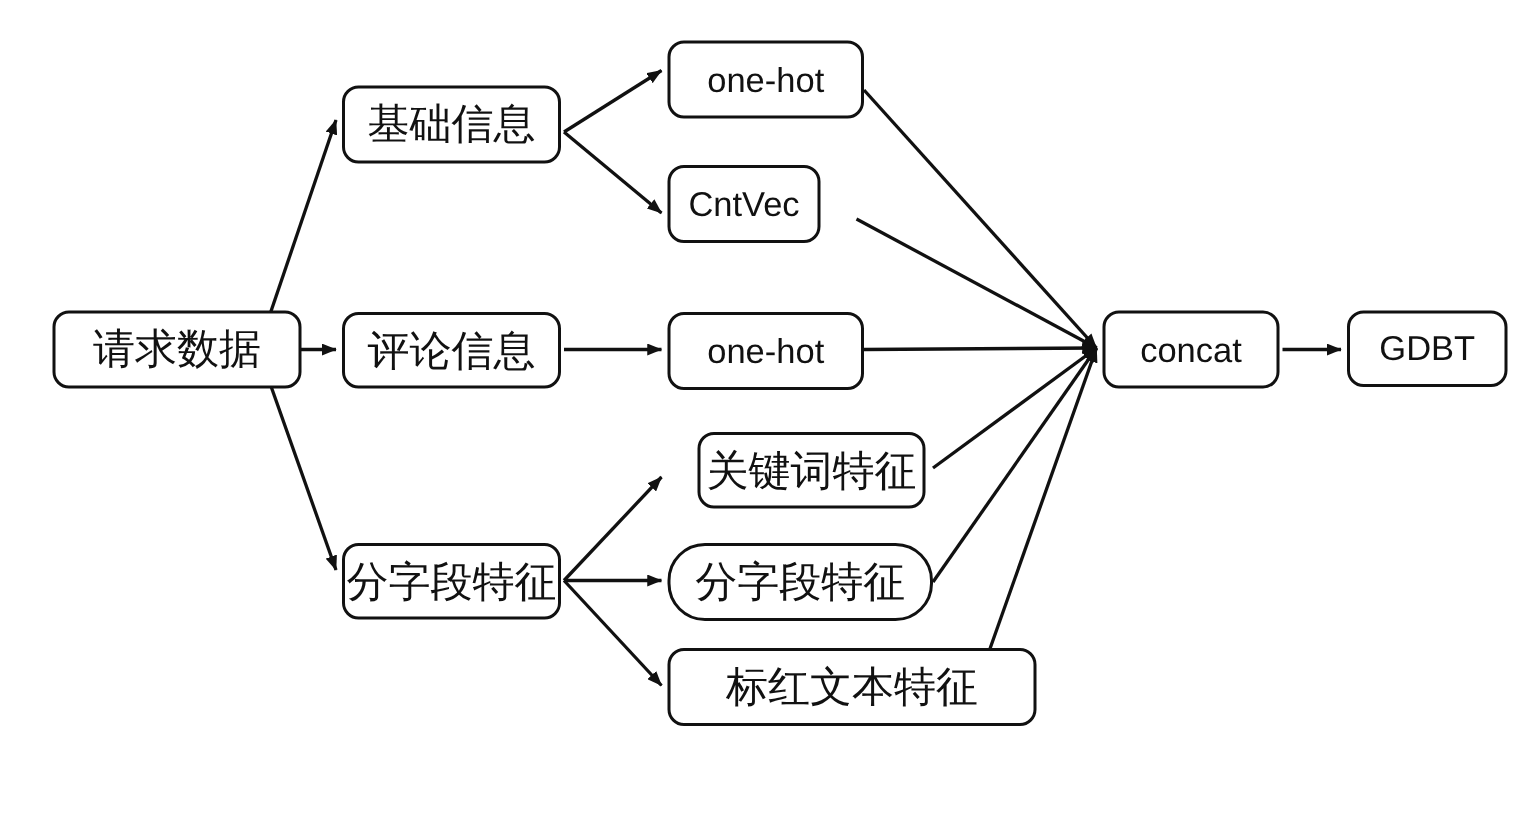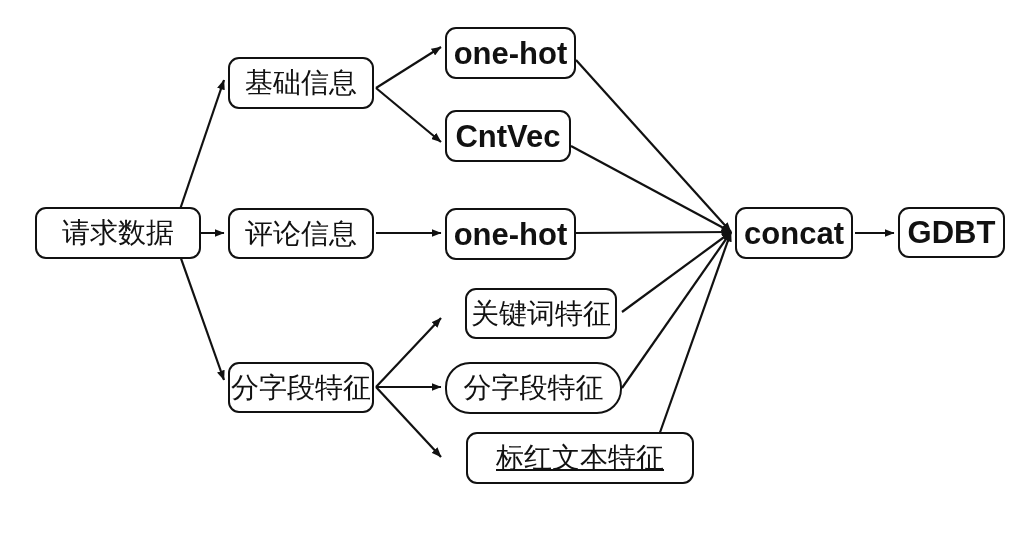--- a/index.html
+++ b/index.html
@@ -33,22 +33,21 @@
     display: flex;
     align-items: center;
     justify-content: center;
     color: #111111;
     line-height: 1;
     white-space: nowrap;
     z-index: 2;
   }
   .node.latin {
     font-family: "Liberation Sans", "DejaVu Sans", sans-serif;
-    font-size: 31px;
-    font-weight: bold;
+    font-size: 23px;
   }
   .node.cjk {
     font-family: "DejaVu Serif", "Liberation Serif", serif;
     font-size: 28px;
   }
   .caption {
     position: absolute;
     font-family: "DejaVu Serif", "Liberation Serif", serif;
     font-size: 25px;
     color: #1a1a1a;
@@ -96,33 +95,33 @@
       </div>
       <div class="node cjk" style="left: 228px; top: 208px; width: 146px; height: 51px;">
         <span>评论信息</span>
       </div>
       <div class="node cjk" style="left: 228px; top: 362px; width: 146px; height: 51px;">
         <span>分字段特征</span>
       </div>
       <div class="node latin" style="left: 445px; top: 27px; width: 131px; height: 52px;">
         <span>one-hot</span>
       </div>
-      <div class="node latin" style="left: 445px; top: 110px; width: 126px; height: 52px;">
+      <div class="node latin" style="left: 445px; top: 110px; width: 102px; height: 52px;">
         <span>CntVec</span>
       </div>
       <div class="node latin" style="left: 445px; top: 208px; width: 131px; height: 52px;">
         <span>one-hot</span>
       </div>
       <div class="node cjk" style="left: 465px; top: 288px; width: 152px; height: 51px;">
         <span>关键词特征</span>
       </div>
       <div class="node cjk" style="left: 445px; top: 362px; width: 177px; height: 52px; border-radius: 25px;">
         <span>分字段特征</span>
       </div>
-      <div class="node cjk" style="left: 466px; top: 432px; width: 228px; height: 52px; text-decoration: underline;">
+      <div class="node cjk" style="left: 445px; top: 432px; width: 246px; height: 52px;">
         <span>标红文本特征</span>
       </div>
       <div class="node latin" style="left: 735px; top: 207px; width: 118px; height: 52px; text-align: right;">
         <span>concat</span>
       </div>
       <div class="node latin" style="left: 898px; top: 207px; width: 107px; height: 51px;">
         <span>GDBT</span>
       </div>
     </div>
 

